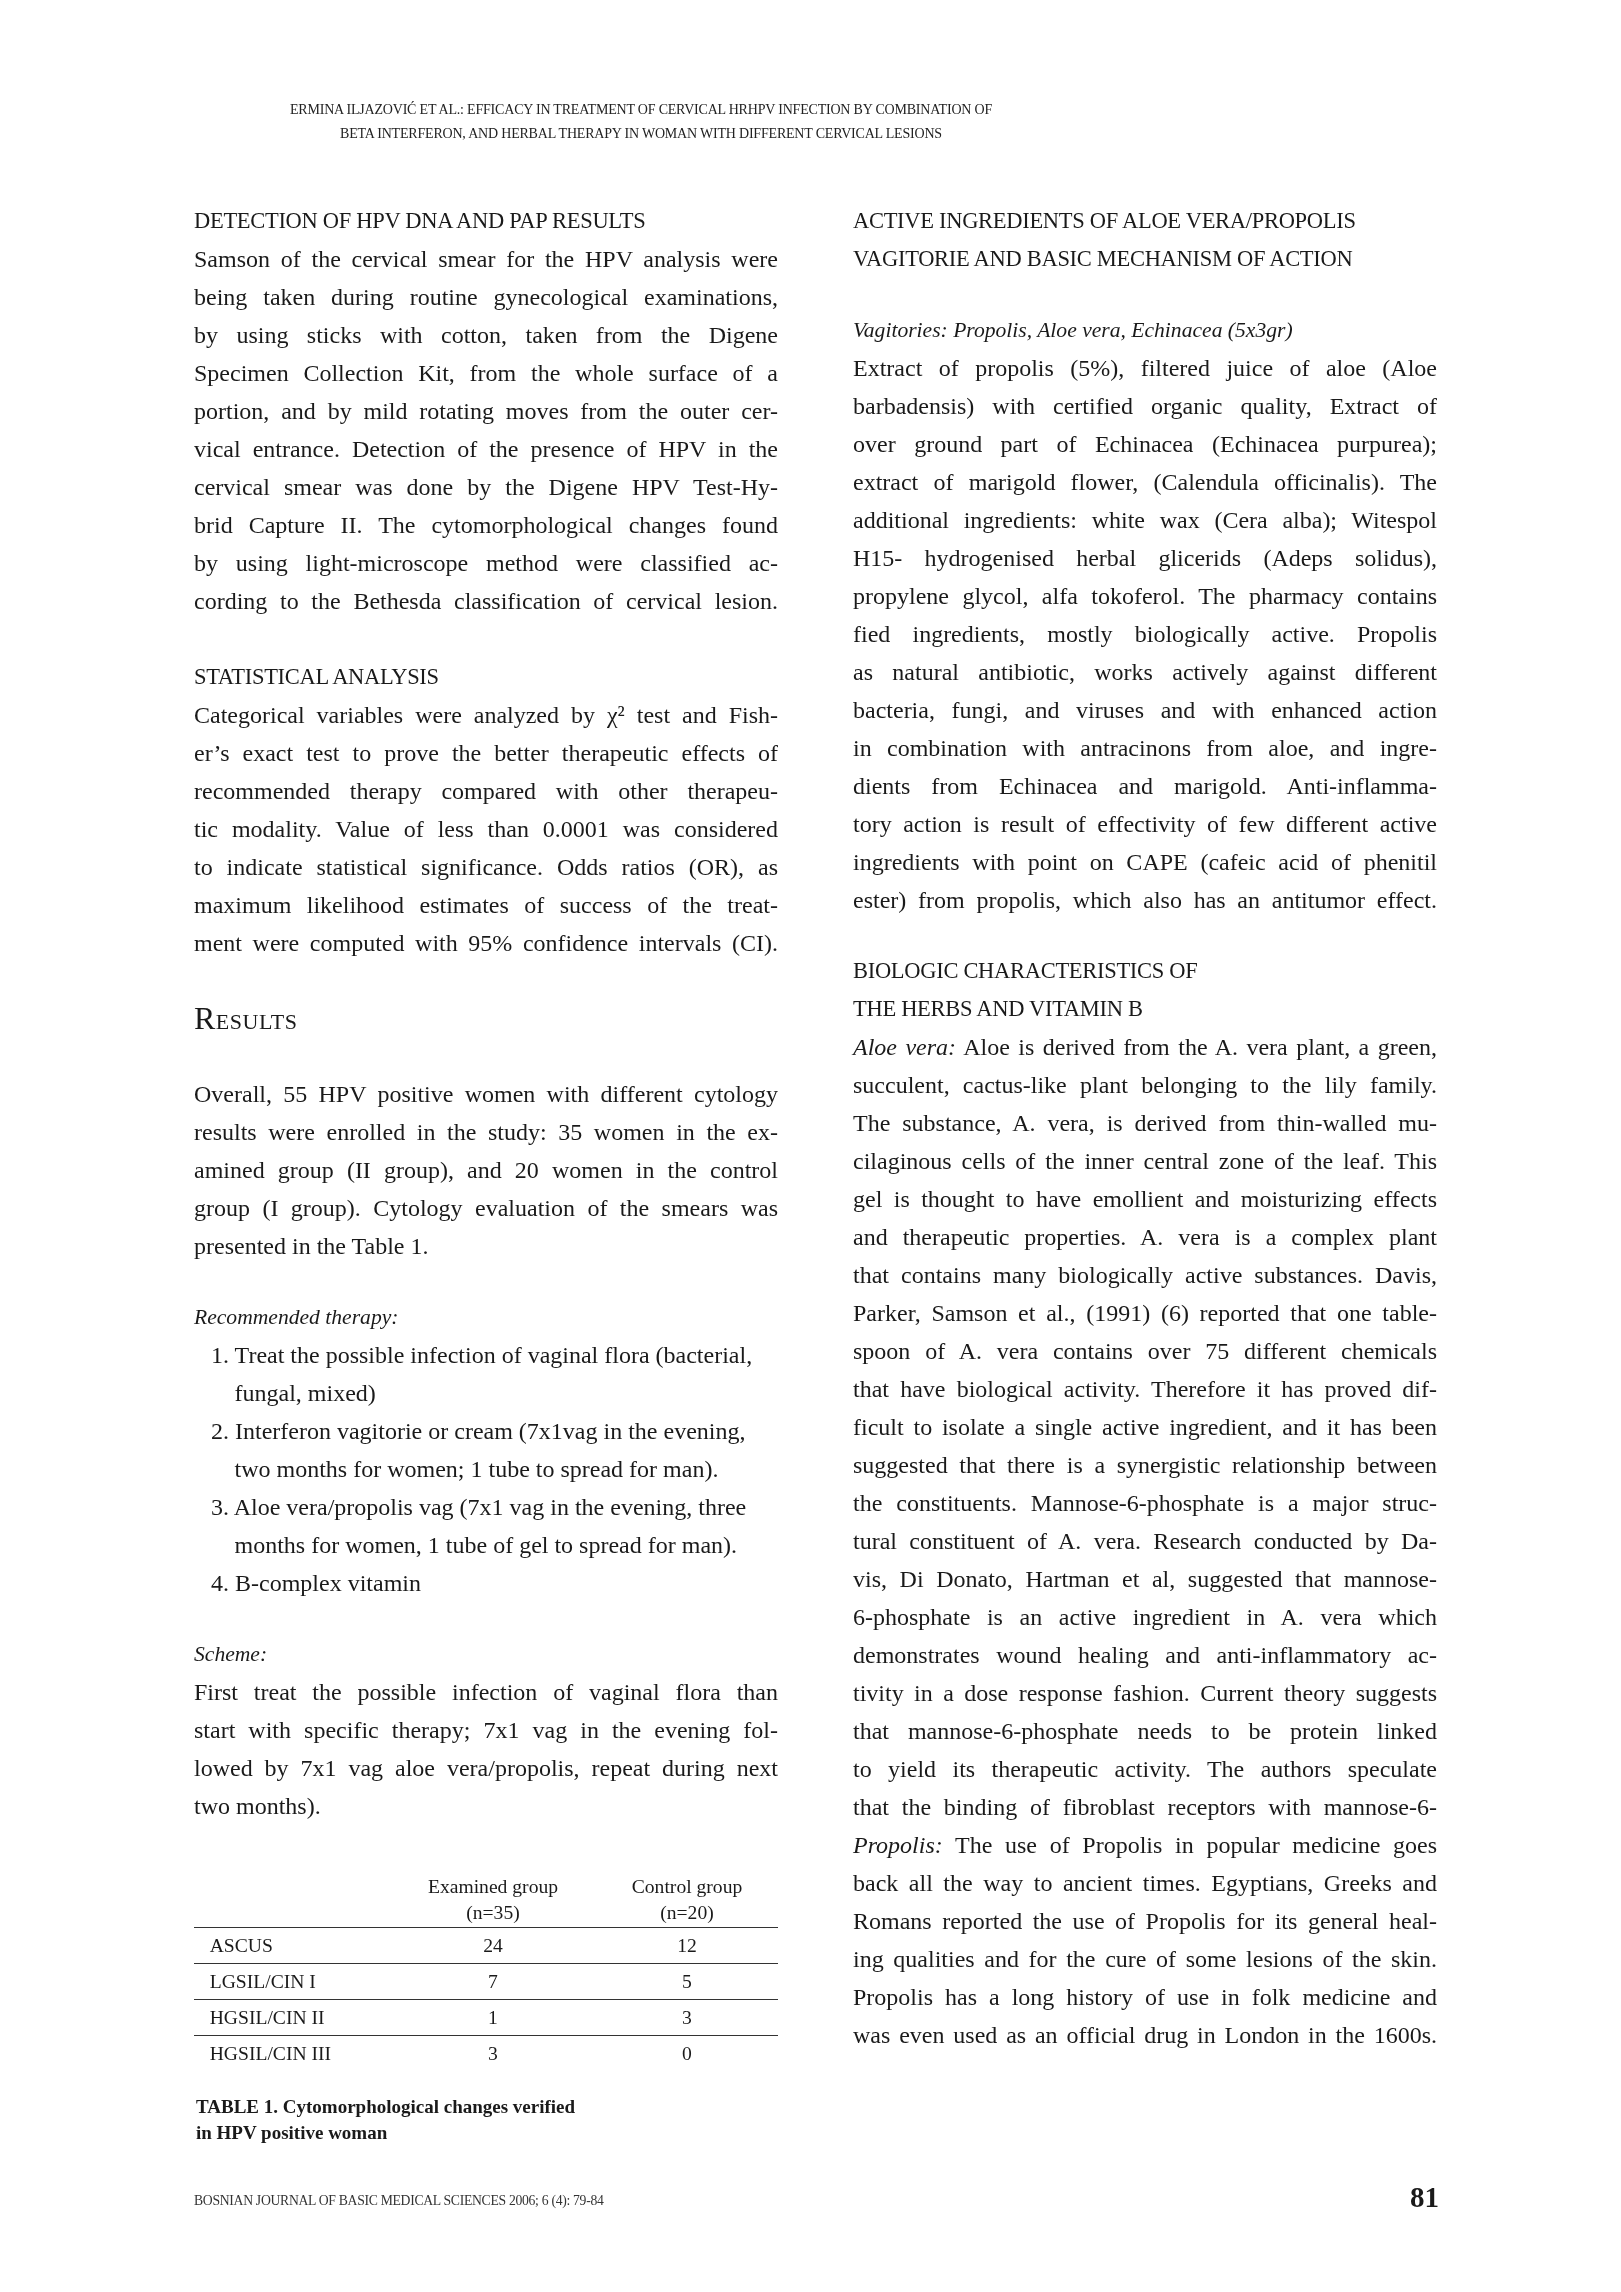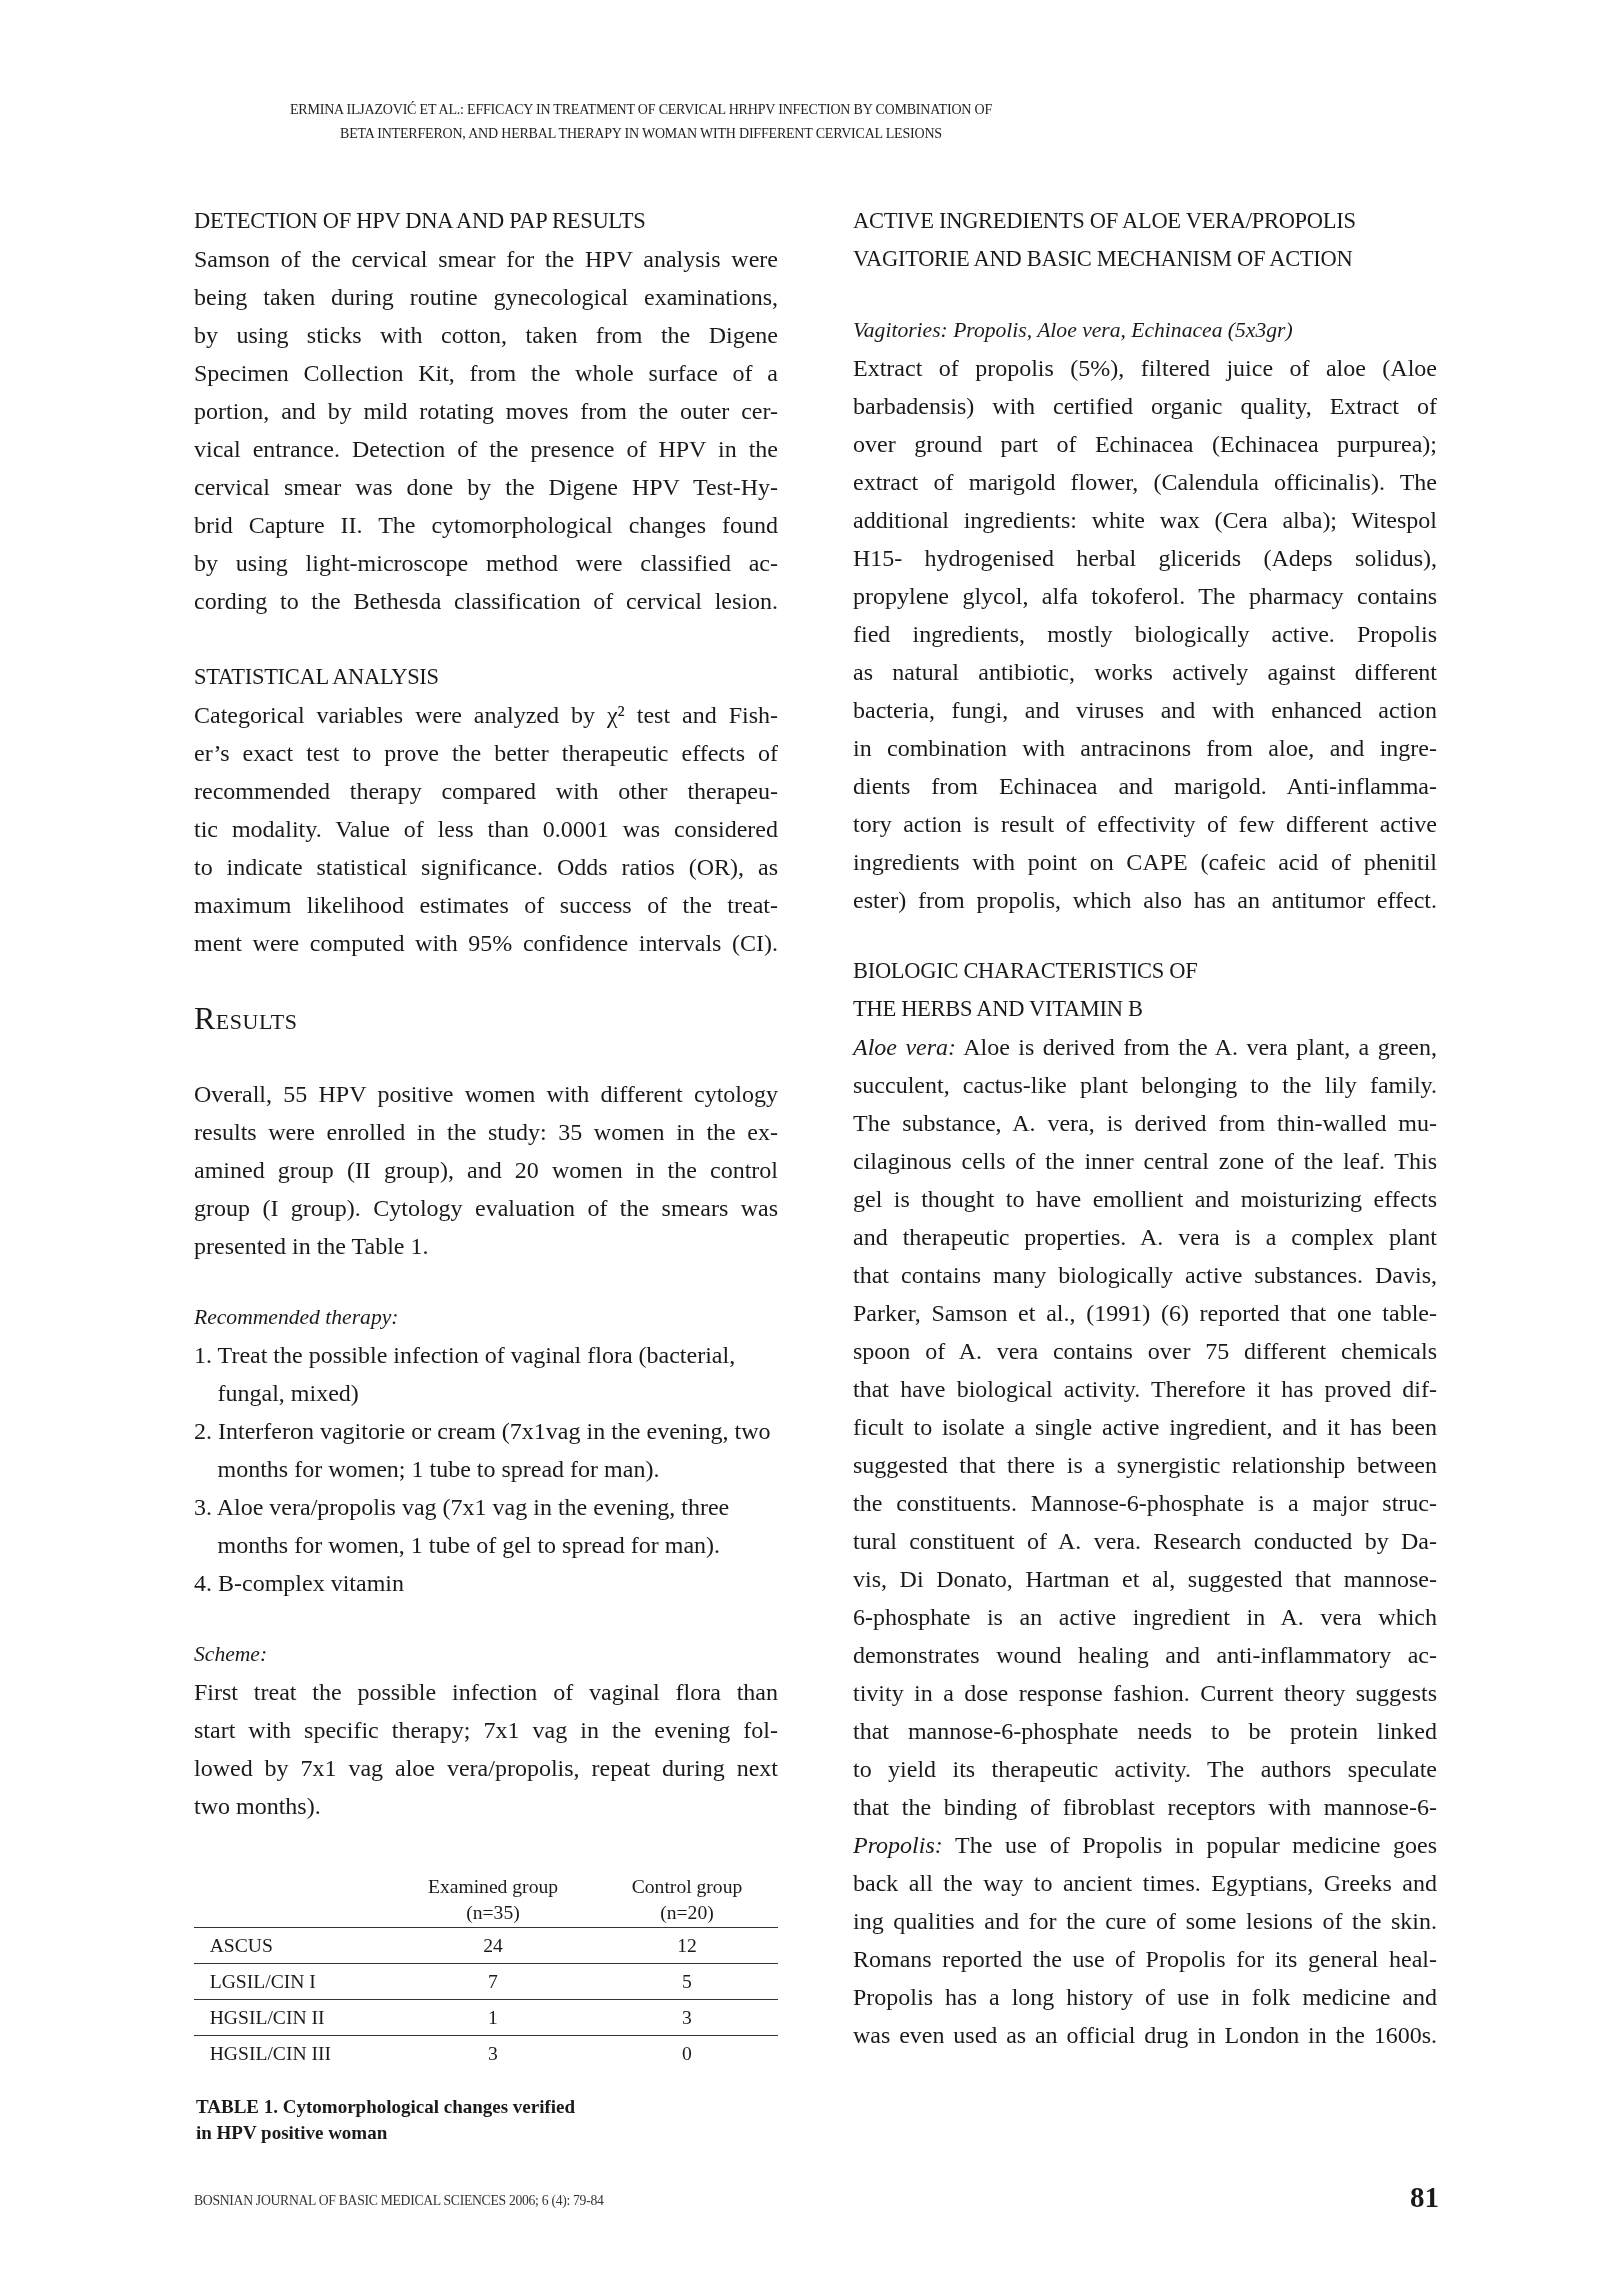--- a/index.html
+++ b/index.html
@@ -12,21 +12,21 @@
   .col-right { left: 853px; top: 202px; }
   .line { display: block; font-size: 24px; line-height: 38px; height: 38px; white-space: nowrap;
           text-align: justify; text-align-last: justify; }
   .line.last { text-align-last: left; }
   .sub-head { display: block; font-size: 22.5px; line-height: 38px; height: 38px; letter-spacing: -0.3px;
               text-transform: uppercase; white-space: nowrap; }
   .gap { display: block; height: 38px; }
   .gap-s { display: block; height: 33px; }
   .results-head { display: block; font-size: 32px; line-height: 47px; height: 47px; font-variant: small-caps; letter-spacing: 0.5px; }
   .italic { font-style: italic; }
-  .list-item { display: block; font-size: 24px; line-height: 38px; padding-left: 23.5px; text-indent: -23.5px; }
+  .list-item { display: block; font-size: 24px; line-height: 38px; padding-left: 23.5px; text-indent: -23.5px; margin-left: 17px; }
   .table-wrap { position: absolute; left: 194px; top: 1874px; width: 584px; font-family: "Liberation Serif", serif; }
   table { width: 584px; border-collapse: collapse; font-size: 19.6px; }
   th { font-weight: normal; text-align: center; line-height: 25.5px; padding: 0; vertical-align: bottom; padding-bottom: 2px; }
   td { line-height: 35px; height: 35px; padding: 0; }
   td.label { padding-left: 15.7px; text-align: left; }
   td.val { text-align: center; }
   tr.head-row { border-bottom: 1.5px solid #333; }
   tr.body-row { border-bottom: 1.5px solid #333; }
   tr.body-row.last-row { border-bottom: none; }
   .caption { position: absolute; left: 196px; top: 2094px; font-size: 19px; line-height: 25.5px; font-weight: bold; width: 510px; }
@@ -185,22 +185,22 @@
     <span class="line">6-phosphate is an active ingredient in A. vera which</span>
     <span class="line">demonstrates wound healing and anti-inflammatory ac-</span>
     <span class="line">tivity in a dose response fashion. Current theory suggests</span>
     <span class="line">that mannose-6-phosphate needs to be protein linked</span>
     <span class="line">to yield its therapeutic activity. The authors speculate</span>
     <span class="line">that the binding of fibroblast receptors with mannose-6-</span>
   </div>
   <div>
     <span class="line"><i>Propolis:</i><span> The use of Propolis in popular medicine goes</span></span>
     <span class="line">back all the way to ancient times. Egyptians, Greeks and</span>
+    <span class="line">Romans reported the use of Propolis for its general heal-</span>
     <span class="line">ing qualities and for the cure of some lesions of the skin.</span>
-    <span class="line">Romans reported the use of Propolis for its general heal-</span>
     <span class="line">Propolis has a long history of use in folk medicine and</span>
     <span class="line">was even used as an official drug in London in the 1600s.</span>
   </div>
 </div>
 
 <div class="footer">BOSNIAN JOURNAL OF BASIC MEDICAL SCIENCES 2006; 6 (4): 79-84</div>
 <div class="page-num">81</div>
 
 
 </body></html>

